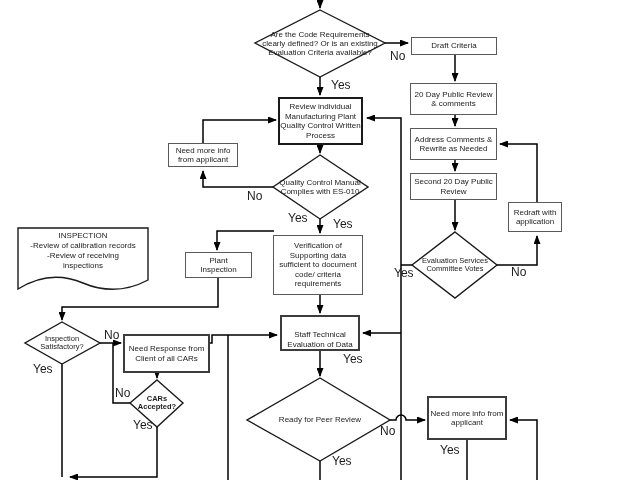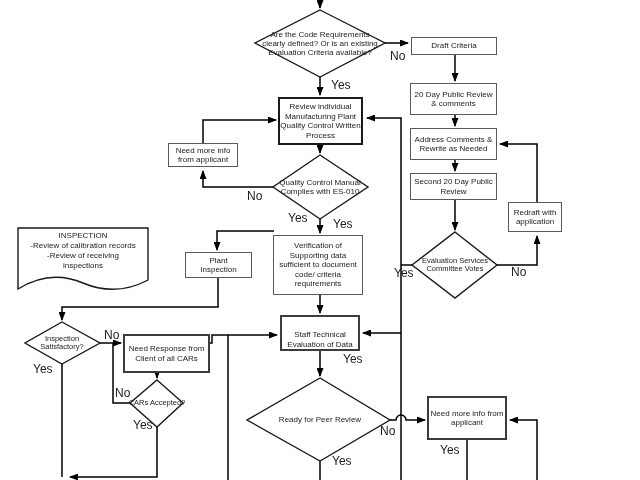--- a/index.html
+++ b/index.html
@@ -117,21 +117,21 @@
     </div>
   <div class="dtext" style="left:278px;top:166px;width:84px;height:42px;">
       <span>Quality Control Manual Complies with ES-010</span>
     </div>
   <div class="dtext small" style="left:417px;top:238px;width:76px;height:54px;">
       <span>Evaluation Services Committee Votes</span>
     </div>
   <div class="dtext small" style="left:28px;top:330px;width:68px;height:26px;">
       <span>Inspection Satisfactory?</span>
     </div>
-  <div class="dtext small" style="left:127px;top:392px;width:60px;height:22px;">
+  <div class="dtext small" style="left:127px;top:392px;width:60px;height:22px;font-weight:bold;">
       <span>CARs Accepted?</span>
     </div>
   <div class="dtext" style="left:260px;top:413px;width:120px;height:12px;">
       <span>Ready for Peer Review</span>
     </div>
 
   <div class="doc" style="left:20px;top:231px;width:126px;">
     <div>INSPECTION</div>
     <div>-Review of calibration records</div>
     <div>-Review of receiving</div>

